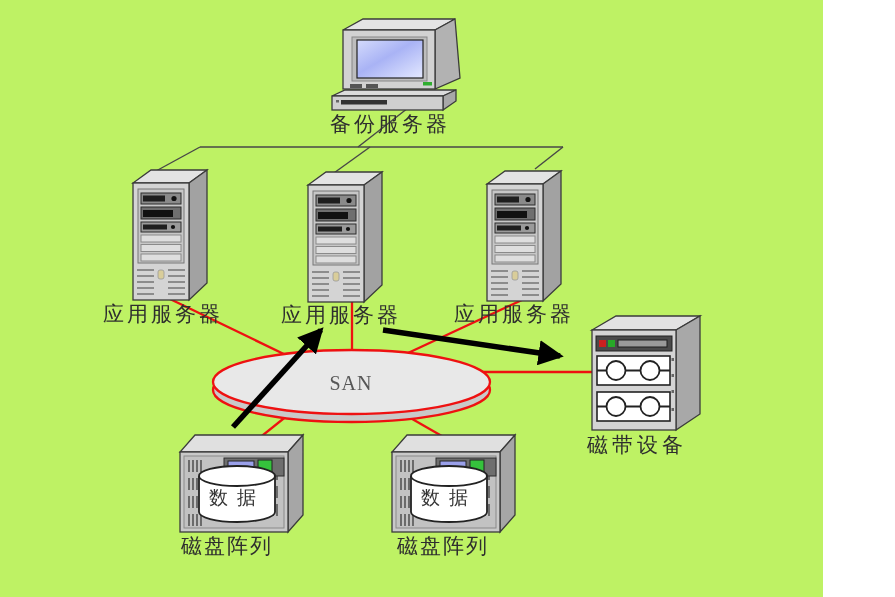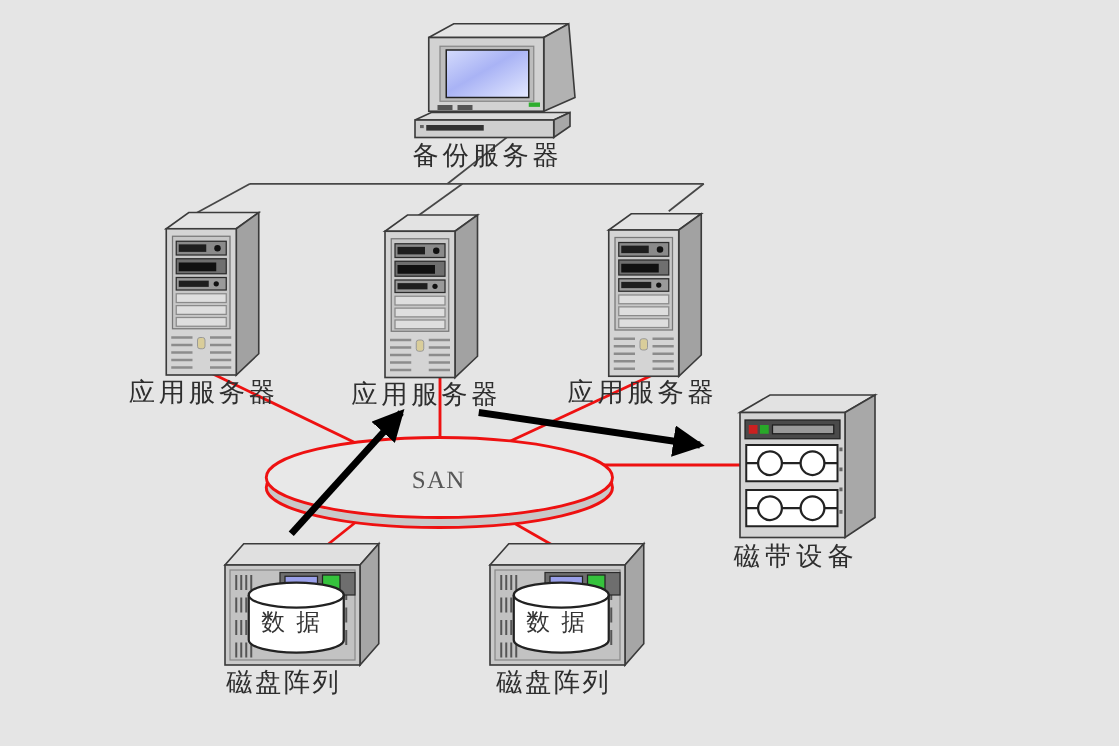--- a/index.html
+++ b/index.html
@@ -1,19 +1,19 @@
 <!DOCTYPE html>
 <html><head>
 <meta charset="utf-8">
 <style>
   html,body{margin:0;padding:0;background:#ffffff;}
   .stage{
     position:relative;
-    width:895px;height:597px;
-    background:#e5e5e5;
+    width:823px;height:597px;
+    background:#bef264;
     overflow:hidden;
     font-family:"Liberation Serif","DejaVu Serif",serif;
   }
   svg{display:block;}
   text{
     font-family:"Liberation Serif","DejaVu Serif",serif;
     fill:#2e2e2e;
   }
   .node-label{font-size:21px;letter-spacing:3px;}
   .small-label{font-size:19px;letter-spacing:9px;fill:#333;}

